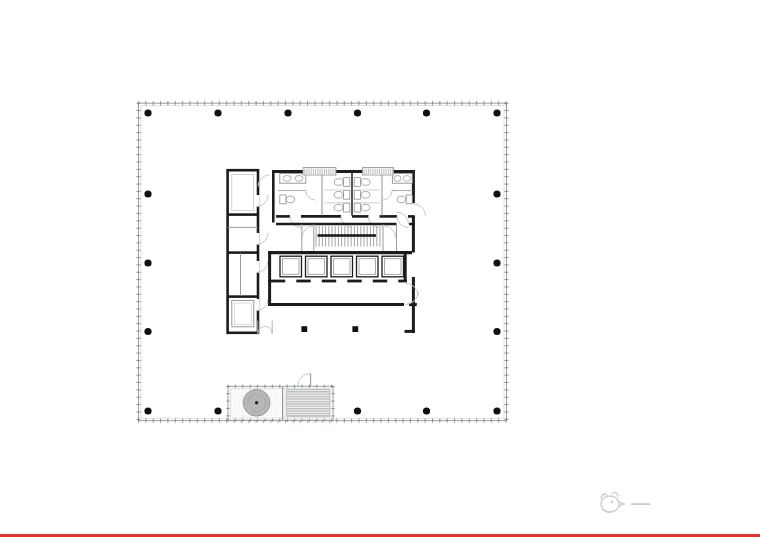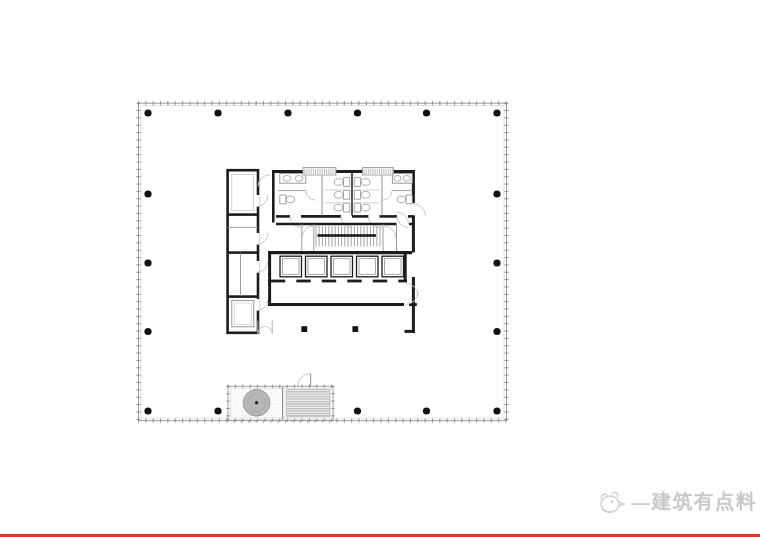--- a/index.html
+++ b/index.html
@@ -535,16 +535,15 @@
     <g fill="none" stroke="#cfcfcf" stroke-width="1.4" stroke-linecap="round">
       <ellipse cx="15" cy="16" rx="9" ry="8"></ellipse>
       <path d="M6,10 Q8,4 12,7"></path>
       <path d="M17,6 Q21,2 23,8"></path>
       <path d="M24,14 l5,2 -5,2"></path>
       <path d="M8,22 Q13,26 19,23"></path>
     </g>
     <circle cx="17" cy="14" r="1.4" fill="#cfcfcf"></circle>
   </svg>
   <span class="wm-dash">—</span>
-  <span class="wm-text" style="color: rgb(200, 200, 200);">建筑有点料</span>
 </div>
 
 <div id="red-line" style="background: rgb(232, 50, 45); height: 3px;"></div>
 
 </body></html>

